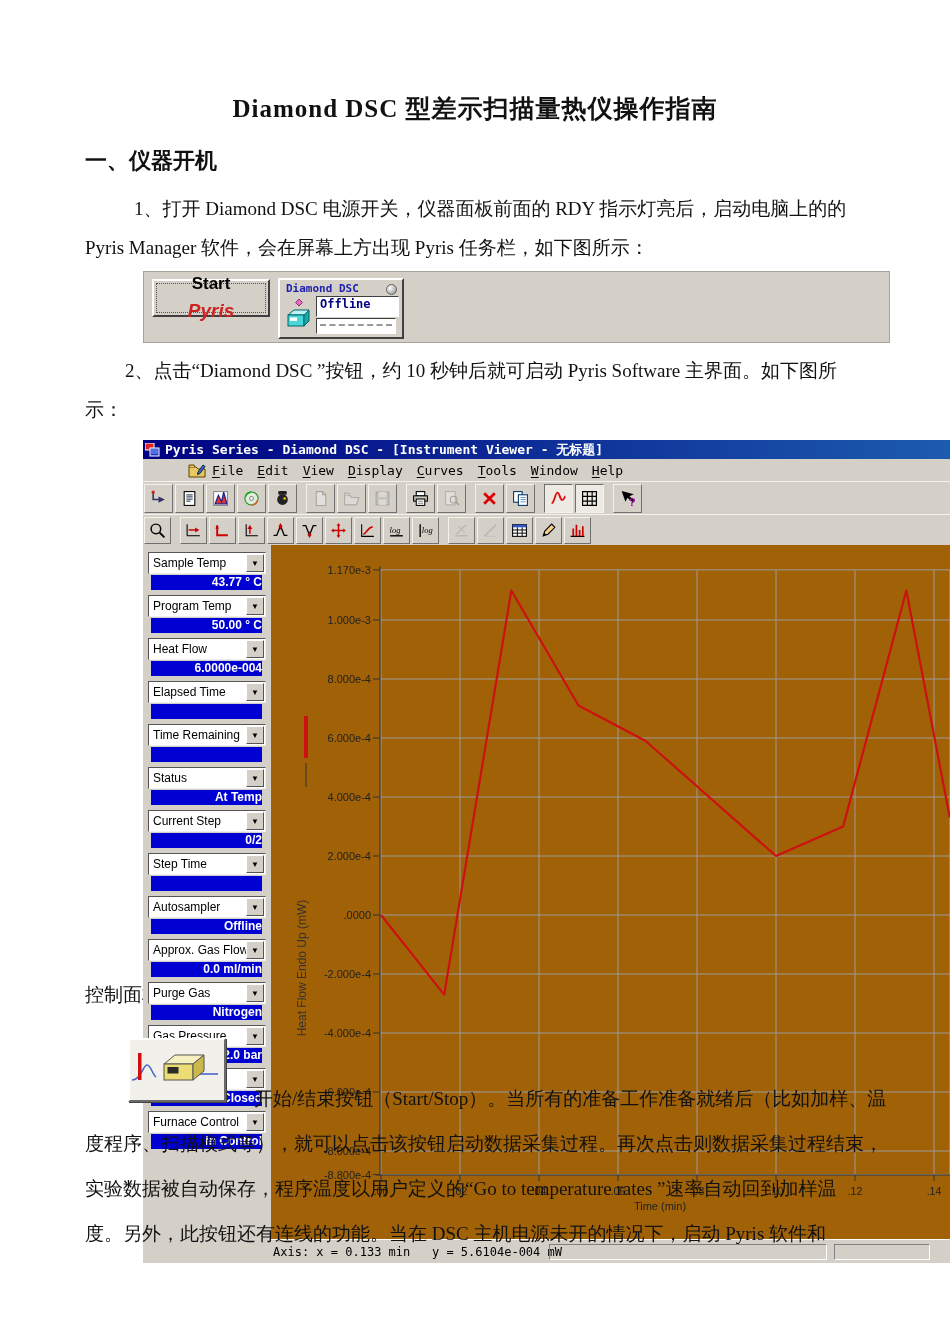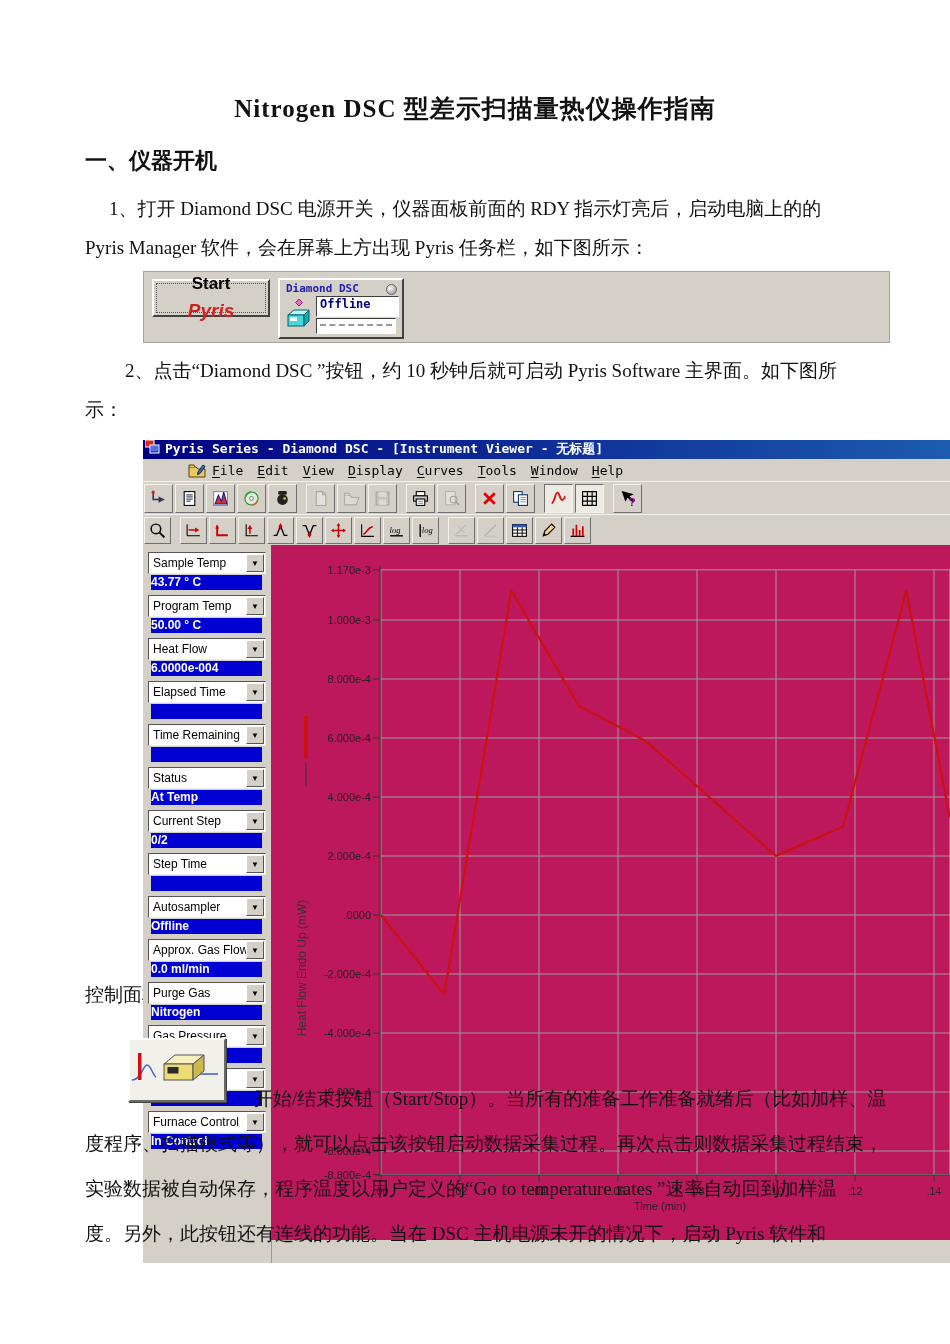--- a/index.html
+++ b/index.html
@@ -3,21 +3,21 @@
 <meta charset="utf-8">
 <style>
   html,body{margin:0;padding:0;background:#fff;}
   body{position:relative;width:950px;height:1344px;overflow:hidden;
        font-family:"Liberation Serif", serif;color:#111;}
   .abs{position:absolute;}
   
   .doc-title{top:92px;left:0;width:950px;text-align:center;font-size:25px;font-weight:600;letter-spacing:1px;}
   .doc-h1{top:146px;left:85px;font-size:22px;font-weight:bold;font-family:"Liberation Sans",sans-serif;}
   .bodyline{font-size:19px;white-space:nowrap;}
-  .p1l1{top:196px;left:109px;}
+  .p1l1{top:196px;left:134px;}
   .p1l2{top:235px;left:85px;}
   .p2l1{top:358px;left:125px;}
   .p2l2{top:397px;left:85px;}
   .ovl{font-size:19px;white-space:nowrap;z-index:3;}
   .ovl0{top:982px;left:85px;z-index:0;}
   .ovlA{top:1086px;left:254px;}
   .ovlB{top:1131px;left:85px;}
   .ovlC{top:1176px;left:85px;}
   .ovlD{top:1221px;left:85px;}
   
@@ -37,21 +37,21 @@
   .tkbox1{position:absolute;left:36px;top:16px;width:78px;height:19px;background:#fff;
           border:1px solid;border-color:#404040 #fff #fff #404040;
           font:bold 12px "DejaVu Sans Mono",monospace;color:#000080;padding-left:3px;}
   .tkbox2{position:absolute;left:36px;top:38px;width:78px;height:14px;background:#fff;
           border:1px solid;border-color:#404040 #fff #fff #404040;}
   .tkbox2 .dash{position:absolute;left:3px;right:3px;top:5px;border-top:2px dashed #999;}
   
   .win{top:440px;left:143px;width:807px;height:823px;background:#d4d0c8;z-index:1;
        font-family:"Liberation Sans",sans-serif;}
   .titlebar{position:absolute;top:0;left:0;right:0;height:19px;
-            background:linear-gradient(90deg,#000082,#1c5cae);display:flex;}
+            background:linear-gradient(90deg,#000082,#1c5cae);display:flex;align-items:center;}
   .titlebar .txt{color:#fff;font:bold 13px "DejaVu Sans Mono",monospace;margin-left:4px;white-space:nowrap;}
   .menubar{position:absolute;top:19px;left:0;right:0;height:22px;background:#d4d0c8;
            display:flex;align-items:center;border-bottom:1px solid #b8b4ac;padding-left:42px;}
   .menubar .mi{font:13px "DejaVu Sans Mono",monospace;color:#000;margin-right:14px;white-space:pre;}
   .menubar .mi u{text-underline-offset:2px;}
   .tb{position:absolute;left:0;right:0;background:#d4d0c8;display:flex;align-items:center;
       border-top:1px solid #f4f2ec;}
   .tb1{top:41px;height:33px;}
   .tb2{top:74px;height:31px;}
   .tbtn{width:27px;height:27px;margin:0 1px;background:#d4d0c8;flex:0 0 auto;
@@ -68,40 +68,40 @@
   .pgroups{position:absolute;left:5px;top:7px;width:118px;}
   .grp{margin-bottom:5px;width:118px;}
   .combo{position:relative;height:20px;background:#fff;border:1px solid;
          border-color:#555 #eee #eee #555;}
   .combo .lbl{position:absolute;left:4px;top:3px;font:12px "Liberation Sans",sans-serif;
          color:#000;white-space:nowrap;overflow:hidden;max-width:93px;}
   .combo .drop{position:absolute;right:1px;top:1px;bottom:1px;width:16px;background:#d4d0c8;
          border:1px solid;border-color:#fff #555 #555 #fff;color:#000;
          font-size:8px;display:flex;align-items:center;justify-content:center;}
   .pval{margin:1px 0 0 3px;width:111px;height:15px;background:#0000d2;color:#fff;
-        font:bold 12px "Liberation Sans",sans-serif;text-align:left;line-height:15px;
+        font:bold 12px "Liberation Sans",sans-serif;text-align:right;line-height:15px;
         white-space:nowrap;overflow:hidden;}
-  .chart{position:absolute;left:128px;top:0;width:679px;height:695px;background:#be185d;}
+  .chart{position:absolute;left:128px;top:0;width:679px;height:695px;background:#a16207;}
   .winstatus{position:absolute;left:128px;right:0;bottom:0;height:23px;background:#d4d0c8;
              border-top:1px solid #fff;}
   .winstatus .stxt{position:absolute;left:2px;top:5px;font:12px "DejaVu Sans Mono",monospace;
              color:#000;white-space:pre;}
   .spanel{position:absolute;top:4px;height:14px;border:1px solid;border-color:#808080 #fff #fff #808080;}
   .sp1{left:278px;width:276px;}
   .sp2{left:563px;width:94px;}
   
   .floatbtn{top:1038px;left:128px;width:94px;height:60px;z-index:6;background:#f2f0ea;
             border:2px solid;border-color:#fff #6a6a6a #6a6a6a #fff;box-shadow:1px 1px 0 #444;}
 </style>
 </head>
 <body>
 
 <div class="abs ovl ovl0">控制面板功能如下：</div>
 
-<div class="abs doc-title">Nitrogen DSC 型差示扫描量热仪操作指南</div>
+<div class="abs doc-title">Diamond DSC 型差示扫描量热仪操作指南</div>
 <div class="abs doc-h1">一、仪器开机</div>
 <div class="abs bodyline p1l1">1、打开 Diamond DSC  电源开关，仪器面板前面的 RDY 指示灯亮后，启动电脑上的的</div>
 <div class="abs bodyline p1l2">Pyris Manager 软件，会在屏幕上方出现 Pyris 任务栏，如下图所示：</div>
 <div class="abs bodyline p2l1">2、点击“Diamond DSC ”按钮，约 10 秒钟后就可启动  Pyris Software   主界面。如下图所</div>
 <div class="abs bodyline p2l2">示：</div>
 
 <div class="abs taskbar">
   <div class="startbtn">
     <div class="inner">
       <span class="s1">Start</span>
@@ -520,20 +520,25 @@
           <line x1="855" y1="1175" x2="855" y2="1181" stroke="#333"></line>
           <text x="855" y="1195" text-anchor="middle" font-size="10.5" fill="#222" font-family="Liberation Sans,sans-serif">.12</text>
           <line x1="934" y1="1175" x2="934" y2="1181" stroke="#333"></line>
           <text x="934" y="1195" text-anchor="middle" font-size="10.5" fill="#222" font-family="Liberation Sans,sans-serif">.14</text>
           <text x="660" y="1210" text-anchor="middle" font-size="11" fill="#222" font-family="Liberation Sans,sans-serif">Time (min)</text>
           <rect x="304" y="716" width="4" height="42" fill="#cc1111"></rect>
           <line x1="306" y1="763" x2="306" y2="787" stroke="#333"></line>
           <text x="306" y="968" transform="rotate(-90 306 968)" text-anchor="middle" font-size="12" fill="#333" font-family="Liberation Sans,sans-serif">Heat Flow Endo Up (mW)</text>
           <polyline points="381,915 444.2,994.65 511.35,590.5 578.5,705.55 645.6500000000001,740.95 776,856 843.1500000000001,826.5 906.35,590.5 949.8,817.65" fill="none" stroke="#cc1111" stroke-width="2.2" stroke-linejoin="round"></polyline>
         </svg></div>
+    <div class="winstatus">
+      <span class="stxt">Axis: x = 0.133 min   y = 5.6104e-004 mW</span>
+      <span class="spanel sp1"></span>
+      <span class="spanel sp2"></span>
+    </div>
   </div>
 </div>
 
 <div class="abs ovl ovlA">开始/结束按钮（Start/Stop）。当所有的准备工作准备就绪后（比如加样、温</div>
 <div class="abs ovl ovlB">度程序、扫描模式等），就可以点击该按钮启动数据采集过程。再次点击则数据采集过程结束，</div>
 <div class="abs ovl ovlC">实验数据被自动保存，程序温度以用户定义的“Go to temperature rates ”速率自动回到加样温</div>
 <div class="abs ovl ovlD">度。另外，此按钮还有连线的功能。当在 DSC  主机电源未开的情况下，启动 Pyris 软件和</div>
 
 <div class="abs floatbtn">
   <svg width="90" height="56" viewBox="0 0 90 56">

